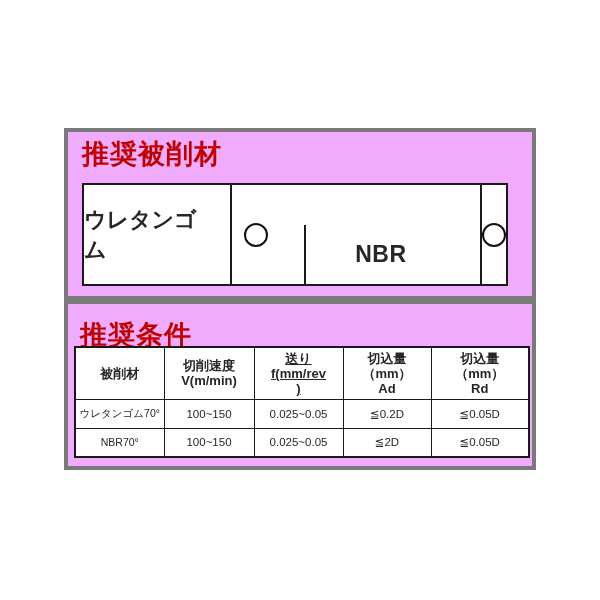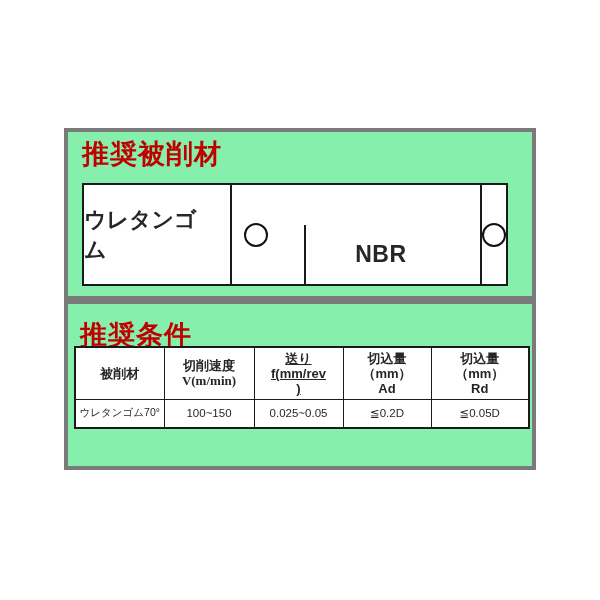--- a/index.html
+++ b/index.html
@@ -2,21 +2,21 @@
 <html><head>
 <meta charset="utf-8">
 <style>
   html,body{margin:0;padding:0;background:#fff;}
   .stage{
     position:relative;width:600px;height:600px;background:#fff;overflow:hidden;
     font-family:"Liberation Sans","DejaVu Sans",sans-serif;color:#262626;
   }
   .panel{
     position:absolute;left:64px;width:472px;box-sizing:border-box;
-    border:4px solid #7a7a7a;background:#86efac;
+    border:4px solid #7a7a7a;background:#f0abfc;
   }
   .panel-materials{top:128px;height:172px;}
   .panel-conditions{top:300px;height:170px;}
   .panel-title{
     margin:0;position:absolute;color:#c00000;font-weight:bold;
     font-size:27px;line-height:1.15;letter-spacing:1px;
   }
   .panel-materials .panel-title{left:14px;top:7px;}
   .panel-conditions .panel-title{left:12px;top:16px;}
 
@@ -47,21 +47,21 @@
   }
   .cond-table td,.cond-table th{
     border:1.5px solid #1a1a1a;text-align:center;vertical-align:middle;
     padding:0 2px;box-sizing:border-box;
   }
   .cond-table th{font-size:13px;font-weight:700;line-height:15px;height:52px;}
   .cond-table td{font-size:11.5px;font-weight:400;height:29px;text-align:center;}
   .cond-table td.mat-col{font-size:10.5px;}
   .cond-table{border:2px solid #1a1a1a;}
   .hline{display:block;}
-  .w1{width:89px;} .w2{width:90px;font-family:Liberation Serif, serif;} .w3{width:89px;text-decoration:underline;} .w4{width:88px;} .w5{width:98px;}
+  .w1{width:89px;} .w2{width:90px;} .w3{width:89px;text-decoration:underline;} .w4{width:88px;} .w5{width:98px;}
 </style>
 </head>
 <body>
 
 <div class="stage">
 
   <section class="panel panel-materials">
     <h2 class="panel-title">推奨被削材</h2>
     <div class="mat-table">
       <div class="mat-cell mat-label c-label1">ウレタンゴム</div>
@@ -103,17 +103,24 @@
             <span class="hline">Rd</span>
           </th>
         </tr>
         <tr>
           <td class="mat-col">ウレタンゴム70°</td>
           <td>100~150</td>
           <td>0.025~0.05</td>
           <td>≦0.2D</td>
           <td>≦0.05D</td>
         </tr>
+        <tr>
+          <td class="mat-col">NBR70°</td>
+          <td>100~150</td>
+          <td>0.025~0.05</td>
+          <td>≦2D</td>
+          <td>≦0.05D</td>
+        </tr>
       </tbody>
     </table>
   </section>
 
 </div>
 
 </body></html>

